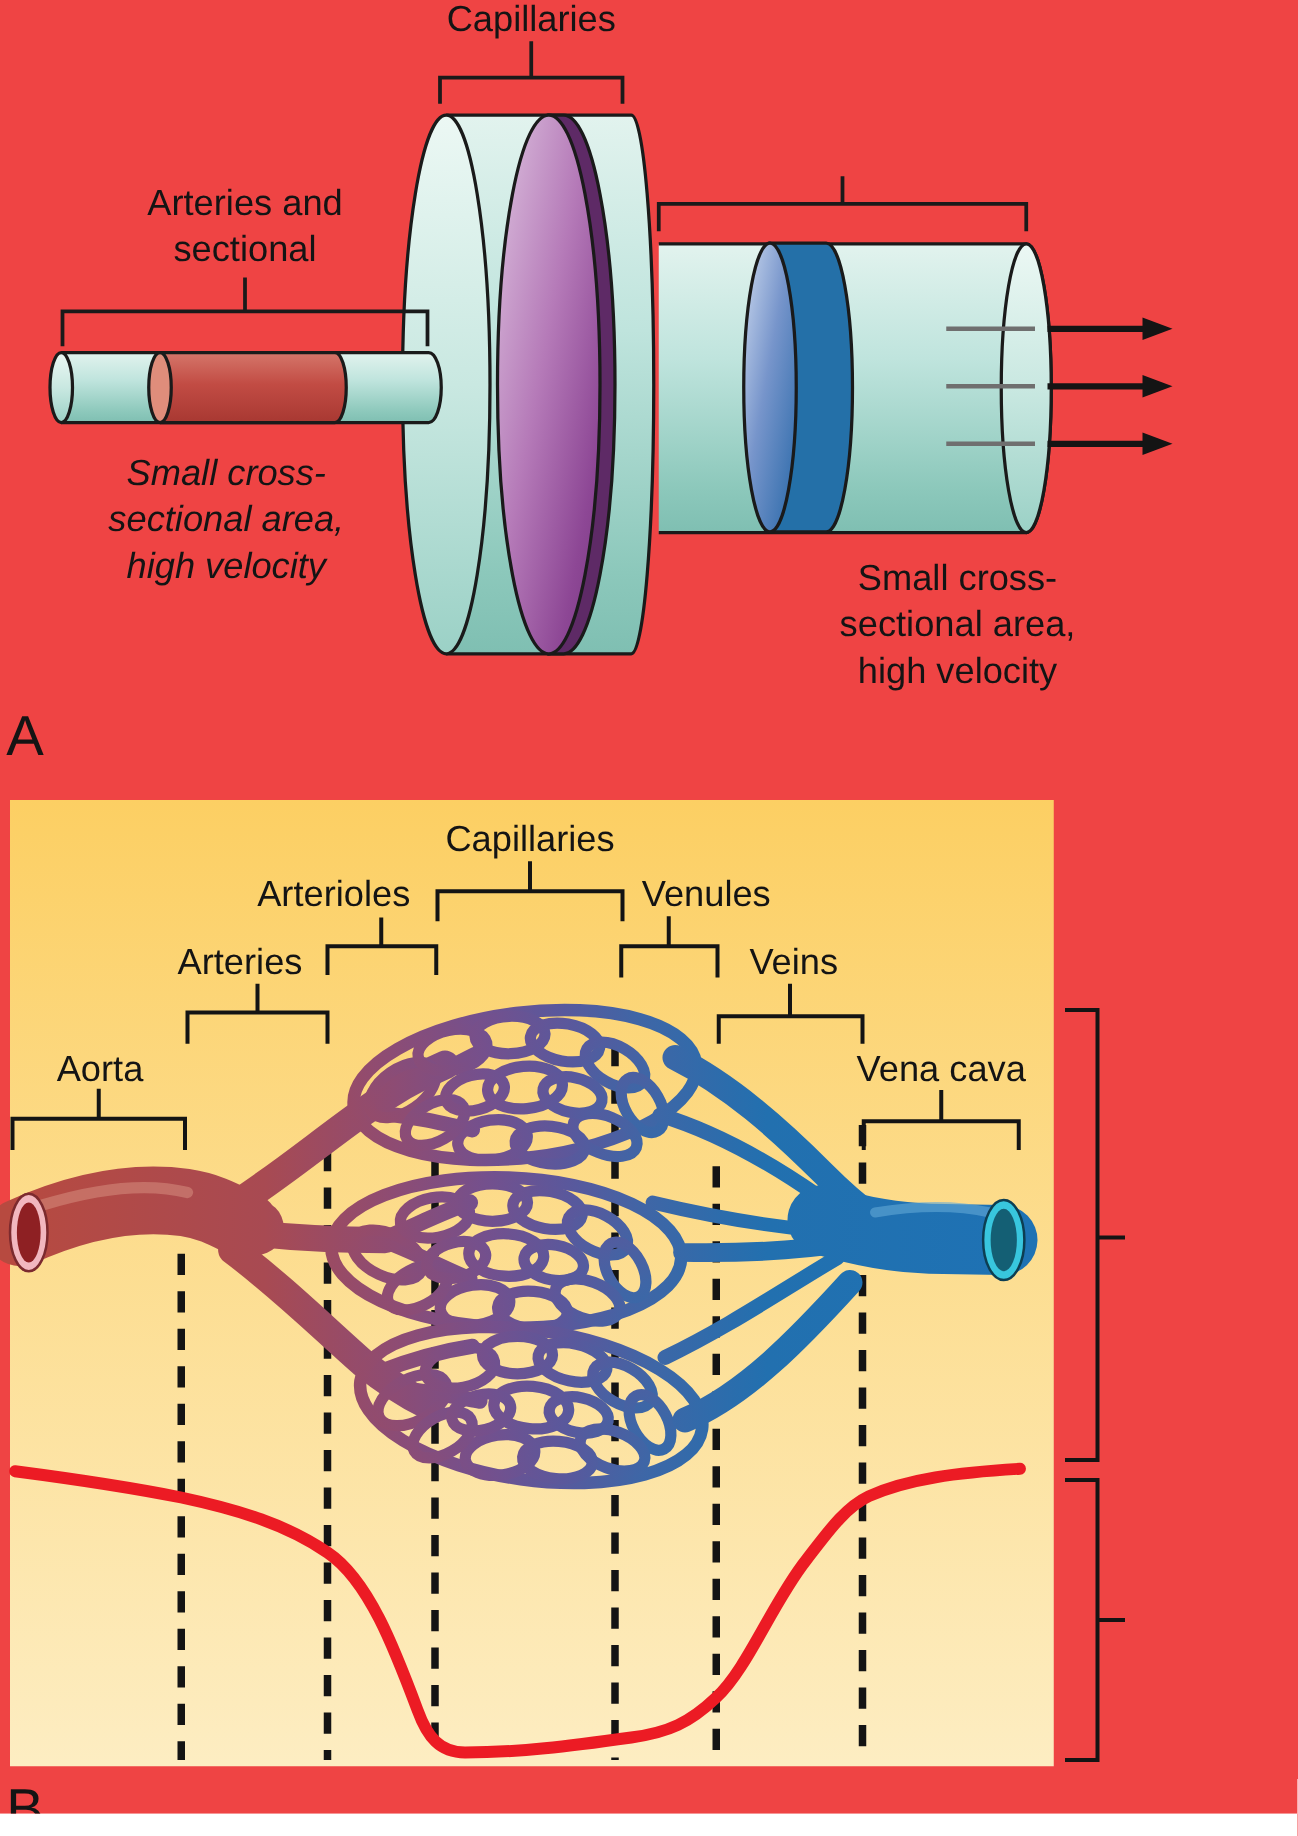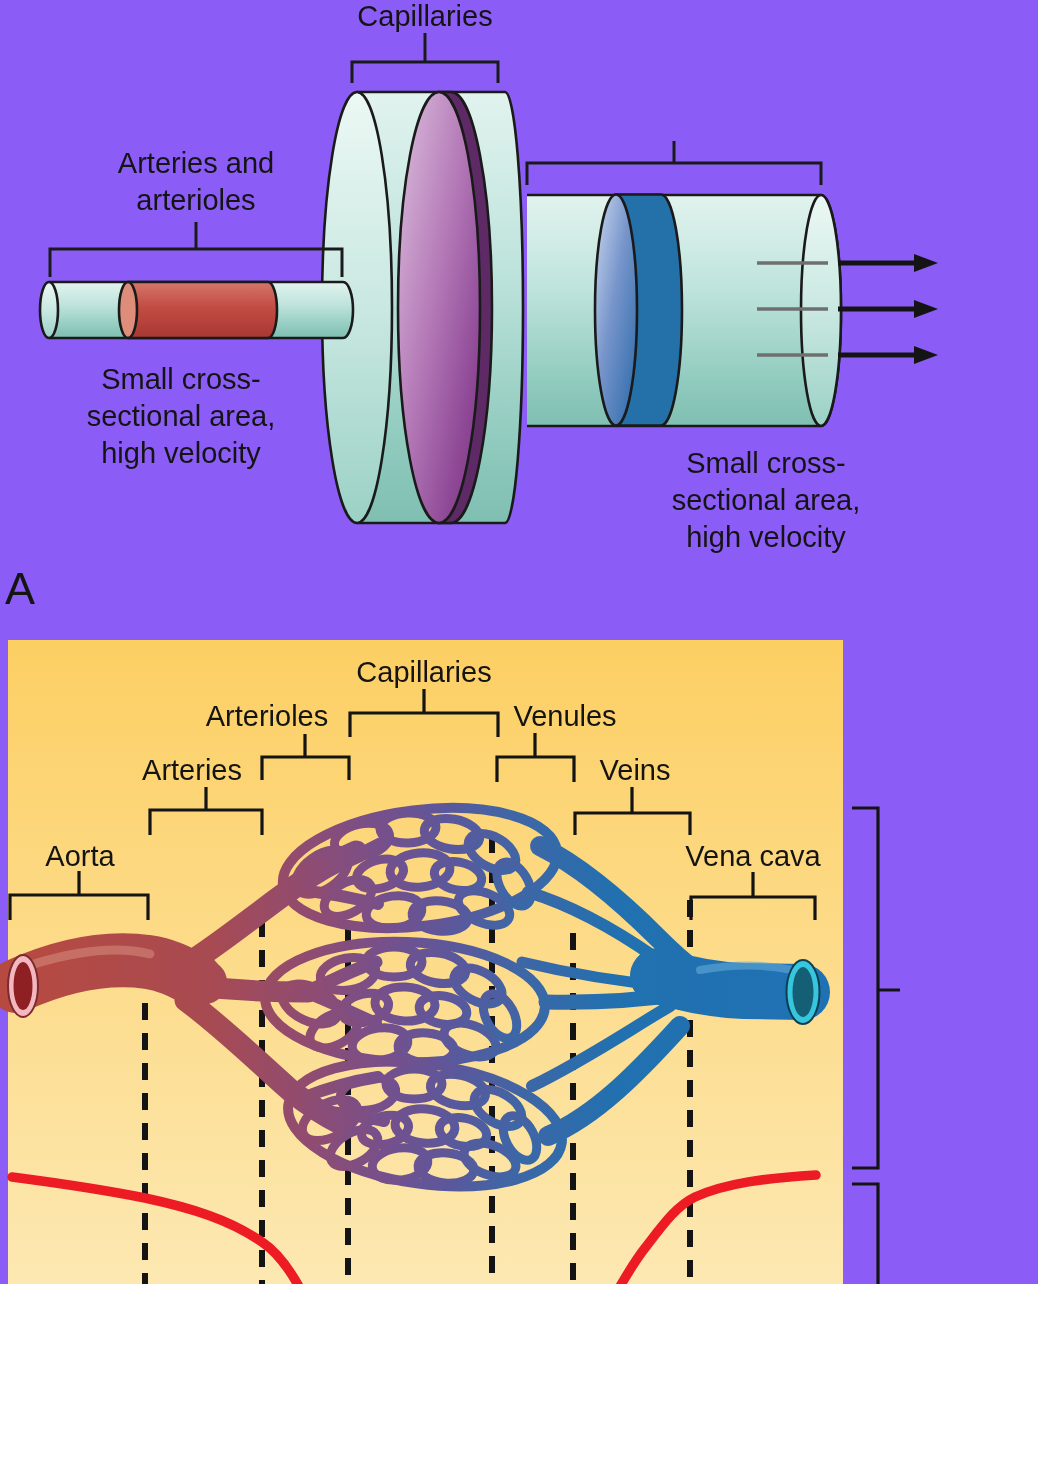--- a/index.html
+++ b/index.html
@@ -1,18 +1,18 @@
 <!DOCTYPE html>
 <html><head>
 <meta charset="utf-8">
 <style>
   html,body{margin:0;padding:0;background:#ffffff;}
   .stage{
-    position:relative;width:1038px;height:1284px;overflow:hidden;
-    font-family:"Liberation Sans", sans-serif;background:#8b5cf6;
+    position:relative;width:1038px;height:1451px;overflow:hidden;
+    font-family:"Liberation Sans", sans-serif;background:#ef4444;
   }
   .art{position:absolute;left:0;top:0;}
   .lbl{
     position:absolute;font-size:29px;line-height:1.28;color:#141414;
     text-align:center;transform:translateX(-50%);white-space:pre-line;
   }
   .lbl.left{transform:none;text-align:left;}
   .letter{
     position:absolute;font-size:45px;line-height:1;color:#141414;
     white-space:pre-line;
@@ -248,22 +248,22 @@
 
       <g fill="none" stroke="#141414" stroke-width="3.2">
         <path d="M852 808 H878 V1168 H852 M878 990 H900"></path>
         <path d="M852 1184 H878 V1408 H852 M878 1296 H900"></path>
       </g>
     </g>
   </svg>
 
   <div class="lbl" style="left:425px;top:-2px;">Capillaries</div>
   <div class="lbl" style="left:196px;top:145px;">Arteries and
-arterioles</div>
-  <div class="lbl" style="left:181px;top:361px;">Small cross-
+sectional</div>
+  <div class="lbl" style="left:181px;top:361px;font-style:italic;">Small cross-
 sectional area,
 high velocity</div>
   <div class="lbl" style="left:766px;top:445px;">Small cross-sectional area,
 high velocity</div>
   <div class="letter" style="left:5px;top:566px;">A</div>
 
   <div class="lbl" style="left:424px;top:654px;">Capillaries</div>
   <div class="lbl" style="left:267px;top:698px;">Arterioles</div>
   <div class="lbl" style="left:565px;top:698px;">Venules</div>
   <div class="lbl" style="left:192px;top:752px;">Arteries</div>

